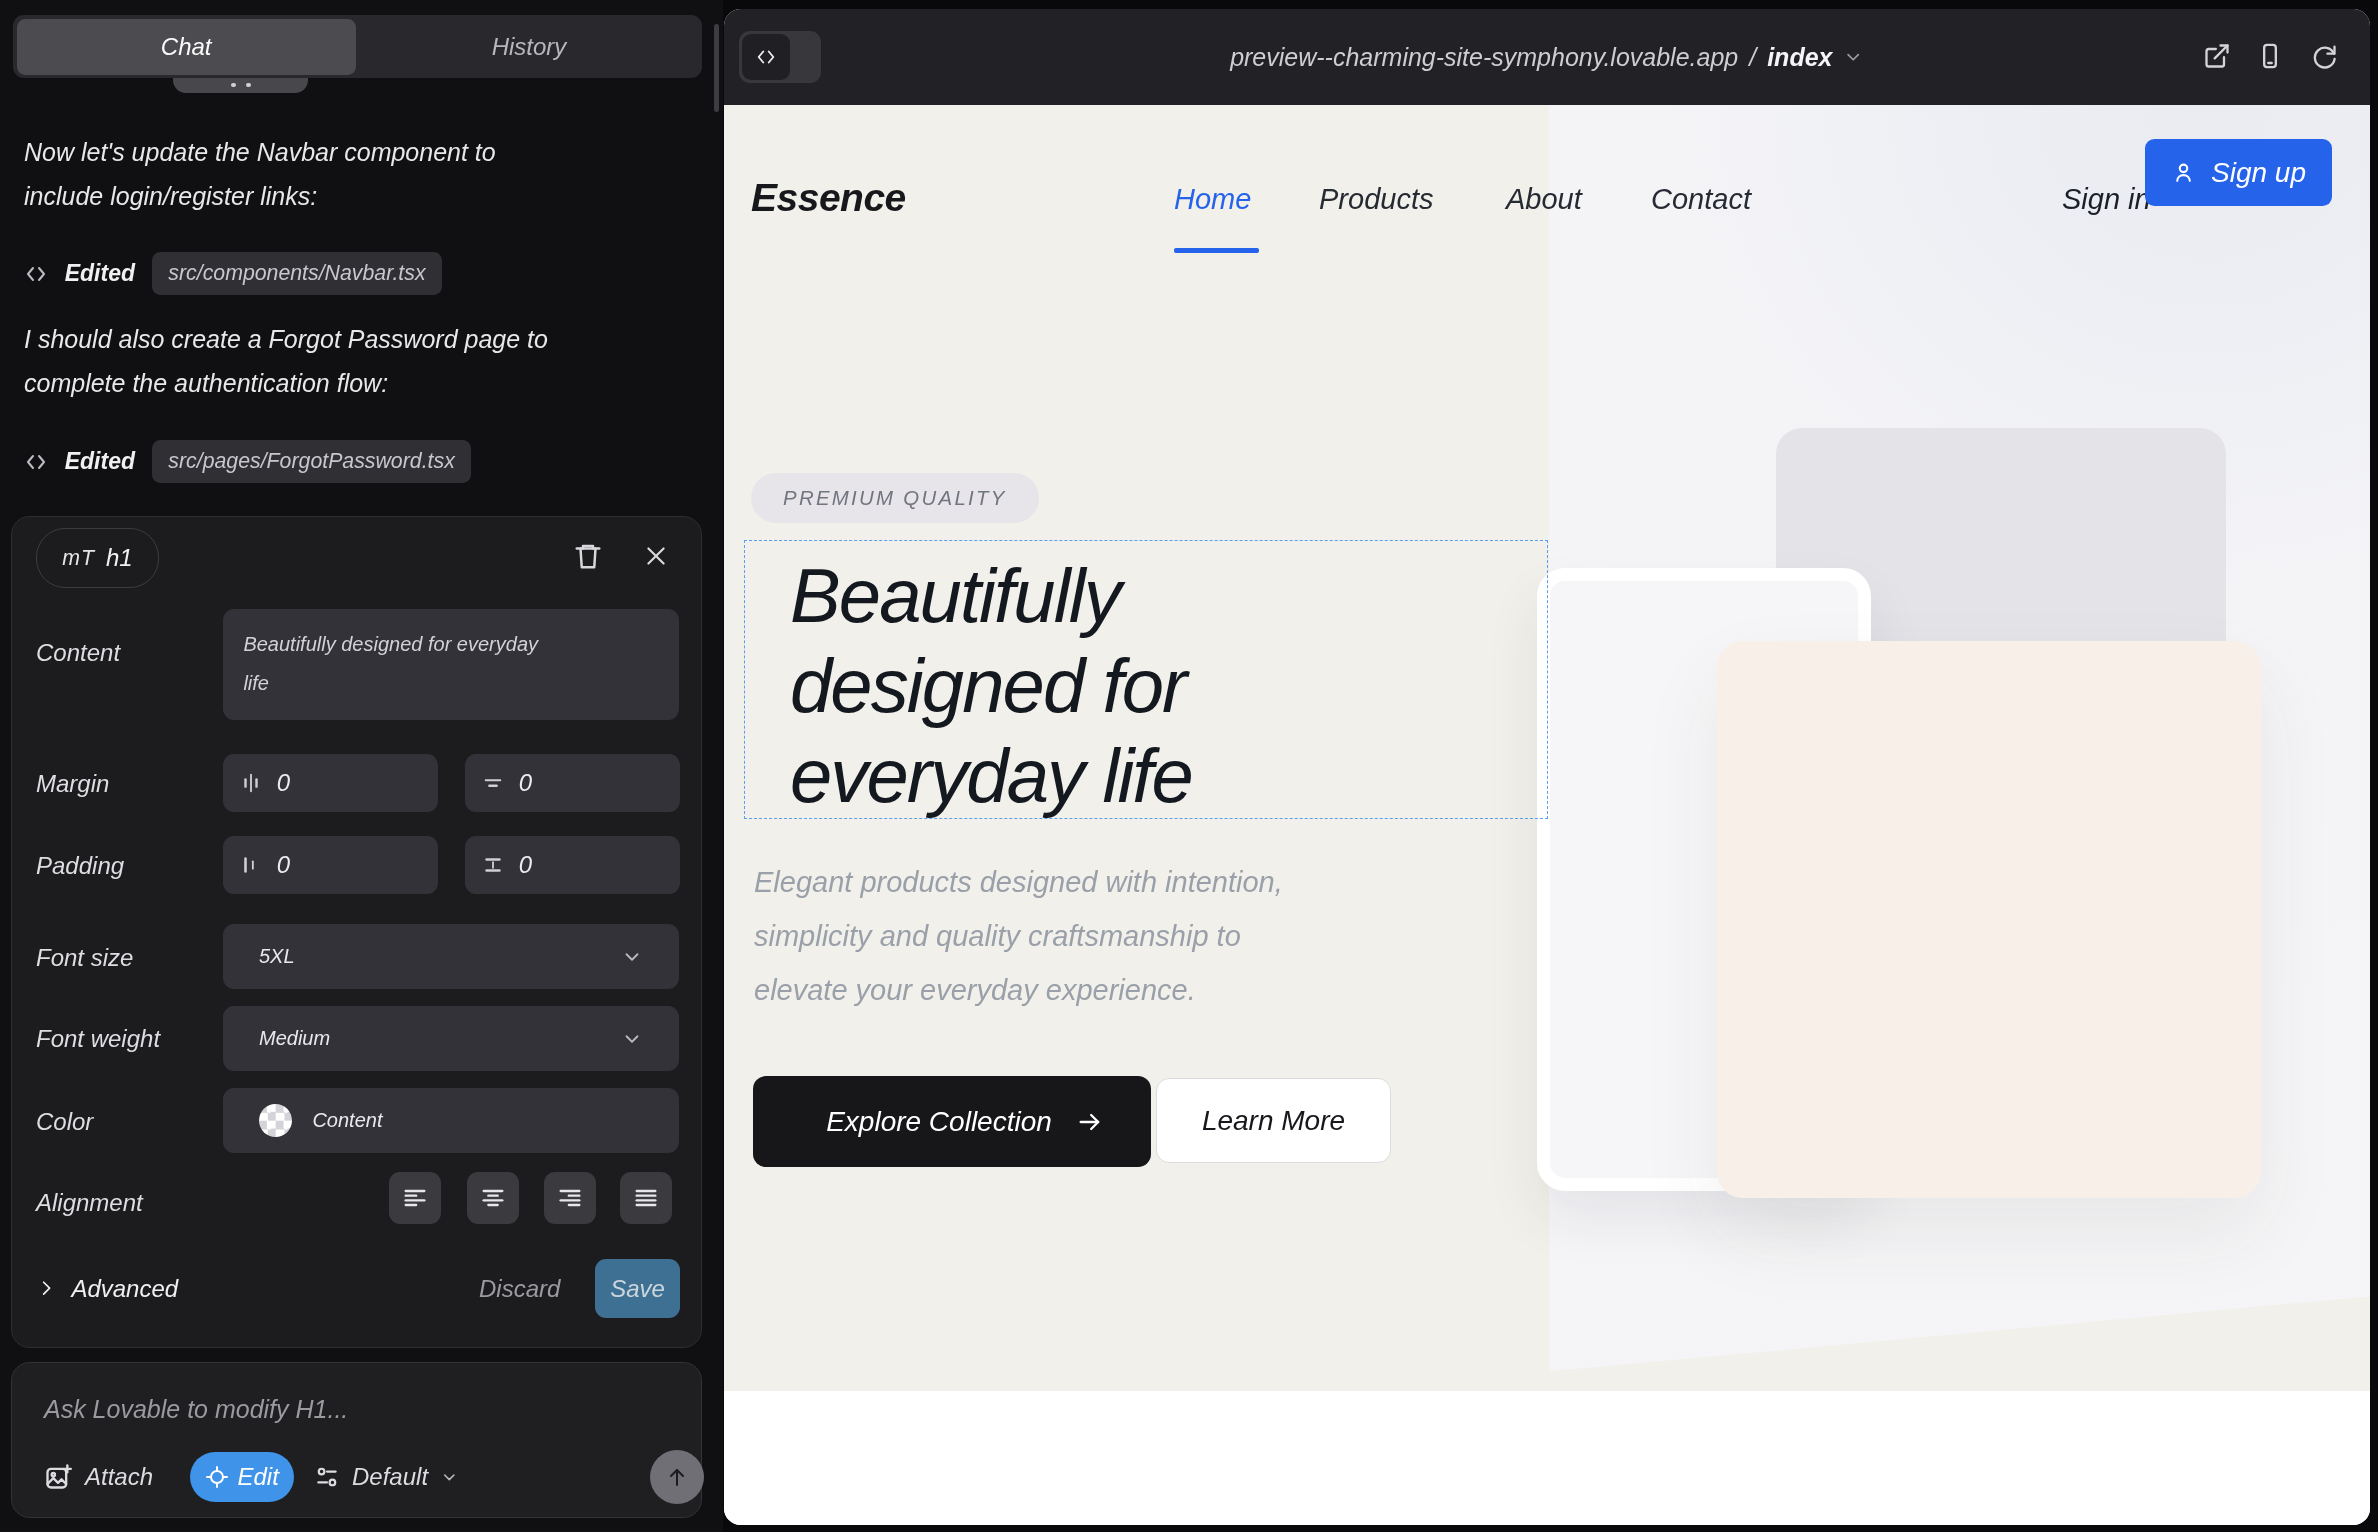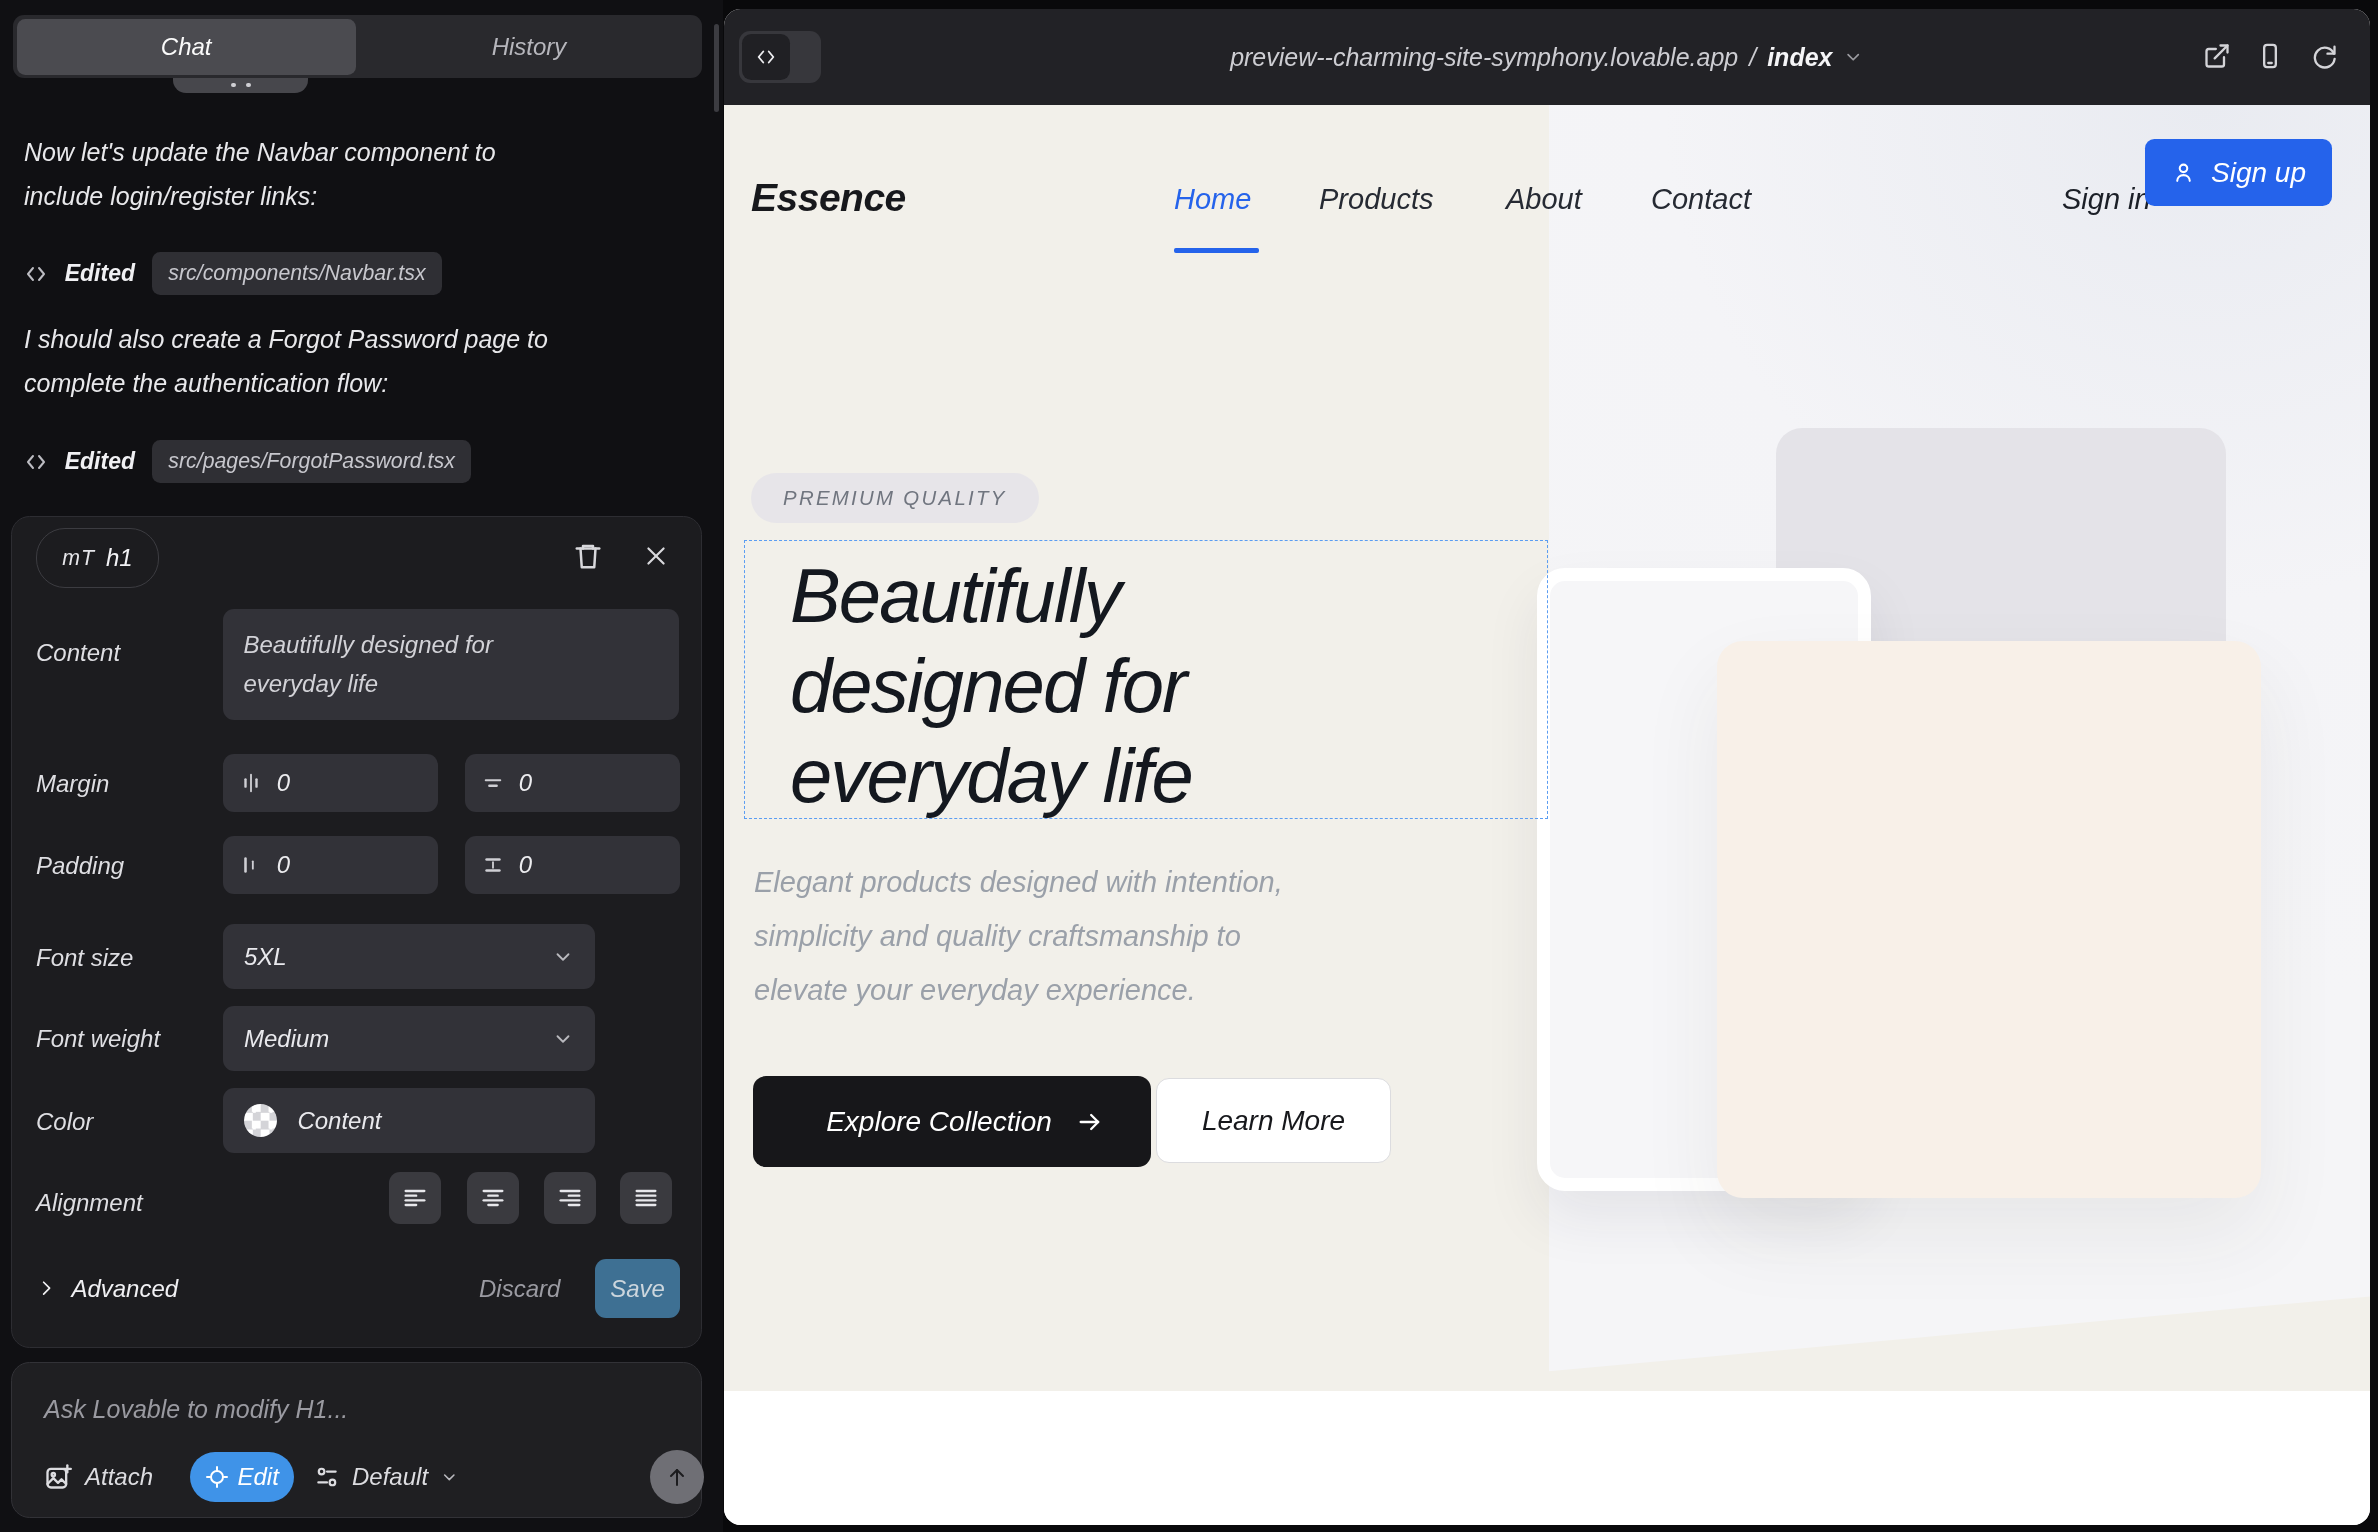--- a/index.html
+++ b/index.html
@@ -28,27 +28,27 @@
   .editor{left:11px;top:516px;width:691px;height:832px;background:#1c1c1f;border:0.9px solid #2d2d32;
           border-radius:18.6px;box-sizing:border-box;}
   .tag-chip{left:24px;top:11px;width:121px;height:58px;border:0.9px solid #3c3c41;border-radius:29px;
             display:flex;align-items:center;justify-content:center;gap:11px;color:#f2f2f5;}
   .tag-chip .ticon{font-size:21.3px;color:#e6e6ea;letter-spacing:0.9px;}
   .tag-chip .tname{font-size:24px;}
   .icon-btn{color:#d8d8dc;display:flex;align-items:center;justify-content:center;}
   .flabel{left:24px;color:#dedee2;font-size:24px;}
   .finput{background:#323238;border-radius:11px;box-sizing:border-box;}
   .content-input{left:211px;top:92px;width:456px;height:111px;padding:16px 20.4px;
-                 color:#d2d2d7;font-size:24px;line-height:39px;}
+                 color:#d2d2d7;font-size:20px;line-height:39px;}
   .content-input .inner{width:315px;}
   .mini-input{width:215px;height:58px;display:flex;align-items:center;gap:15px;padding-left:16.7px;
               color:#ececef;font-size:24px;}
   .mini-input .mic{color:#cfcfd4;}
-  .select{left:211px;width:372px;height:65px;display:flex;align-items:center;
-          color:#e9e9ed;font-size:24px;padding:0 21px;justify-content:space-between;}
+  .select{left:211px;width:456px;height:65px;display:flex;align-items:center;
+          color:#e9e9ed;font-size:20px;padding:0 36px;justify-content:space-between;}
   .swatch{width:33px;height:33px;border-radius:50%;flex:none;
           background:
             repeating-conic-gradient(#ffffff 0 25%, #d4d4d8 0 50%) 0 0/16.7px 16.7px;}
   .align-btn{width:52px;height:52px;background:#3a3a3f;border-radius:11px;color:#e8e8ec;
              display:flex;align-items:center;justify-content:center;}
   .advanced{color:#f0f0f3;font-size:24px;display:flex;align-items:center;gap:15px;}
   .discard{color:#9b9ba2;font-size:24px;}
   .save-btn{width:85px;height:59px;background:#3e7093;border-radius:11px;color:#ccd6dd;font-size:24px;
             display:flex;align-items:center;justify-content:center;}
 

